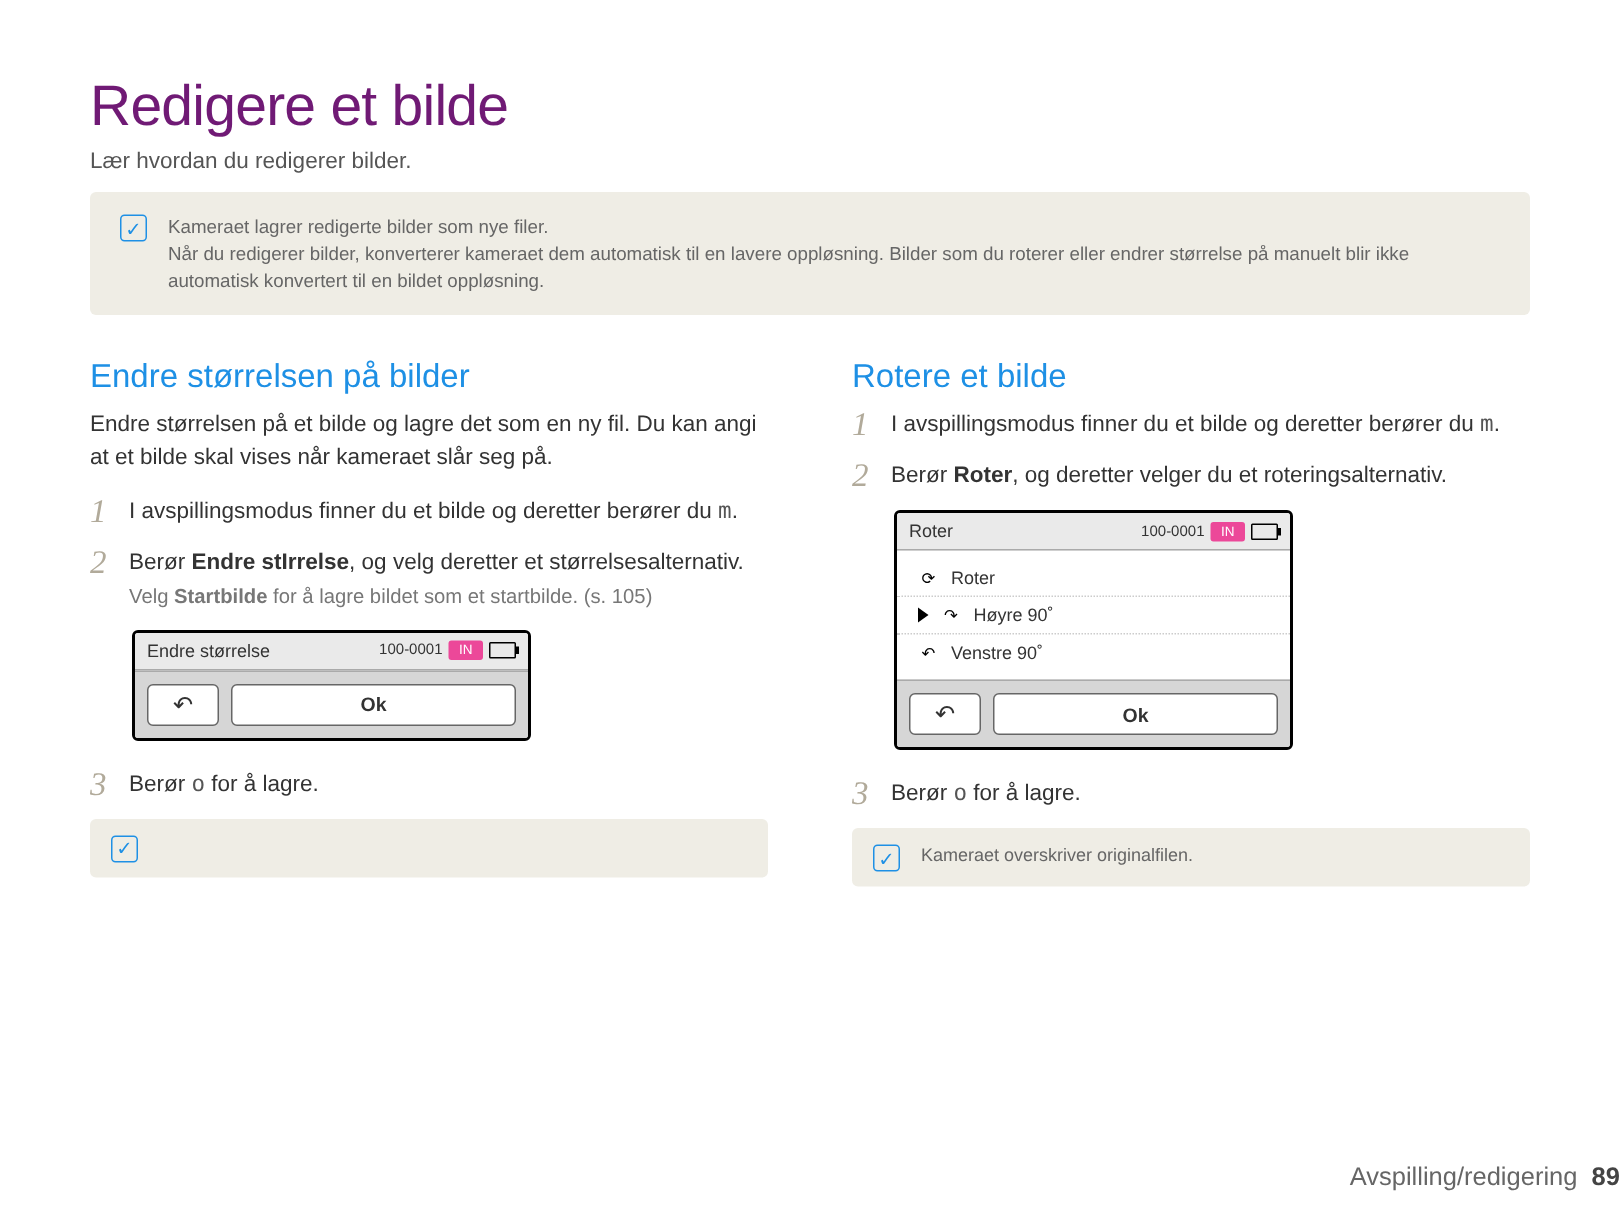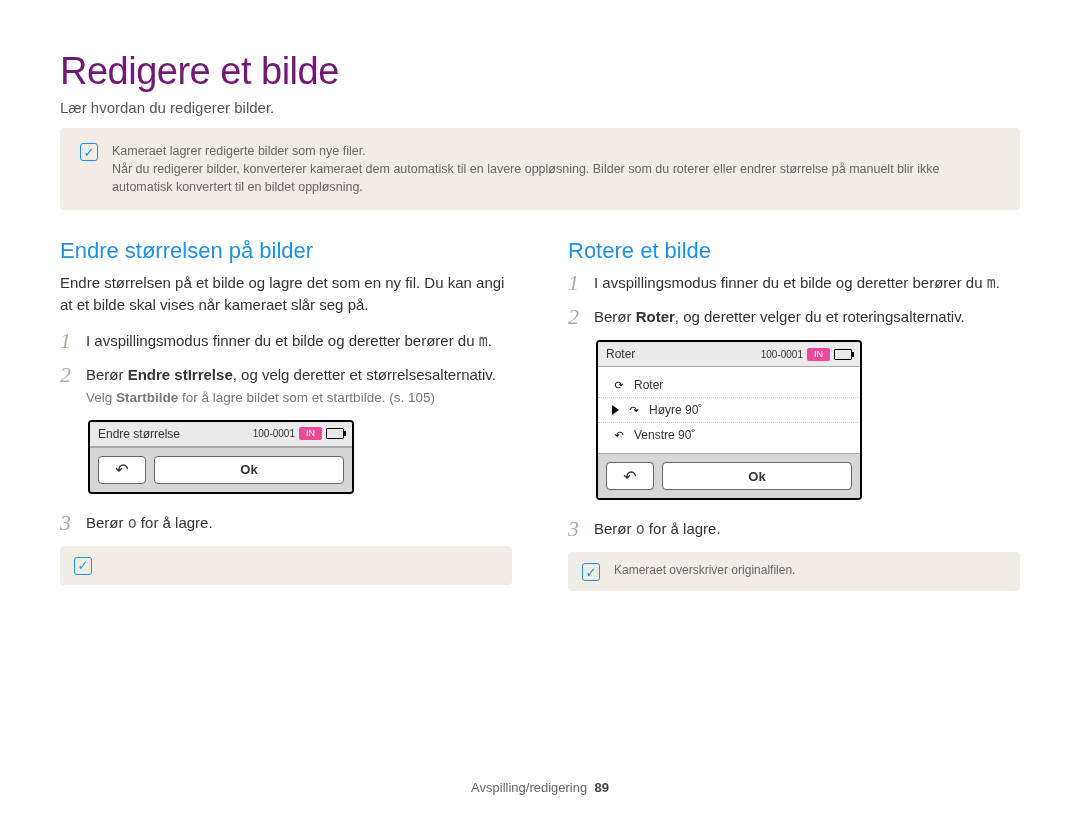--- a/index.html
+++ b/index.html
@@ -43,21 +43,21 @@
   .mini-icon.box::before { content: ""; position: absolute; top: -3px; left: -3px; width: 14px; height: 12px; border: 1.2px solid #000; background: #fff; }
   .tri { width: 0; height: 0; border-top: 5px solid transparent; border-bottom: 5px solid transparent; border-left: 7px solid #000; }
 
   .dev-footer { background: #d6d6d6; padding: 8px; display: flex; gap: 8px; border-top: 1px solid #aaa; }
   .dev-btn { flex: 0 0 48px; height: 28px; background: #fff; border: 1.5px solid #666; border-radius: 4px; display: flex; align-items: center; justify-content: center; font-size: 16px; }
   .dev-btn.ok { flex: 1; font-size: 13px; font-weight: bold; }
 
   .note-box.small { margin-top: 6px; padding: 10px 14px; }
   .note-box.small .note-text { font-size: 12px; }
 
-  .footer { position: absolute; bottom: 20px; left: 0; right: 0; text-align: center; font-size: 13px; color: #666; }
+  .footer { position: absolute; bottom: 20px; left: 0; right: 0; text-align: right; font-size: 17px; color: #666; }
   .footer .pg { font-weight: bold; color: #444; }
 
   b { font-weight: 600; }
 </style>
 </head>
 <body>
 
 <div class="page">
 
   <h1 class="page-title">Redigere et bilde</h1>

